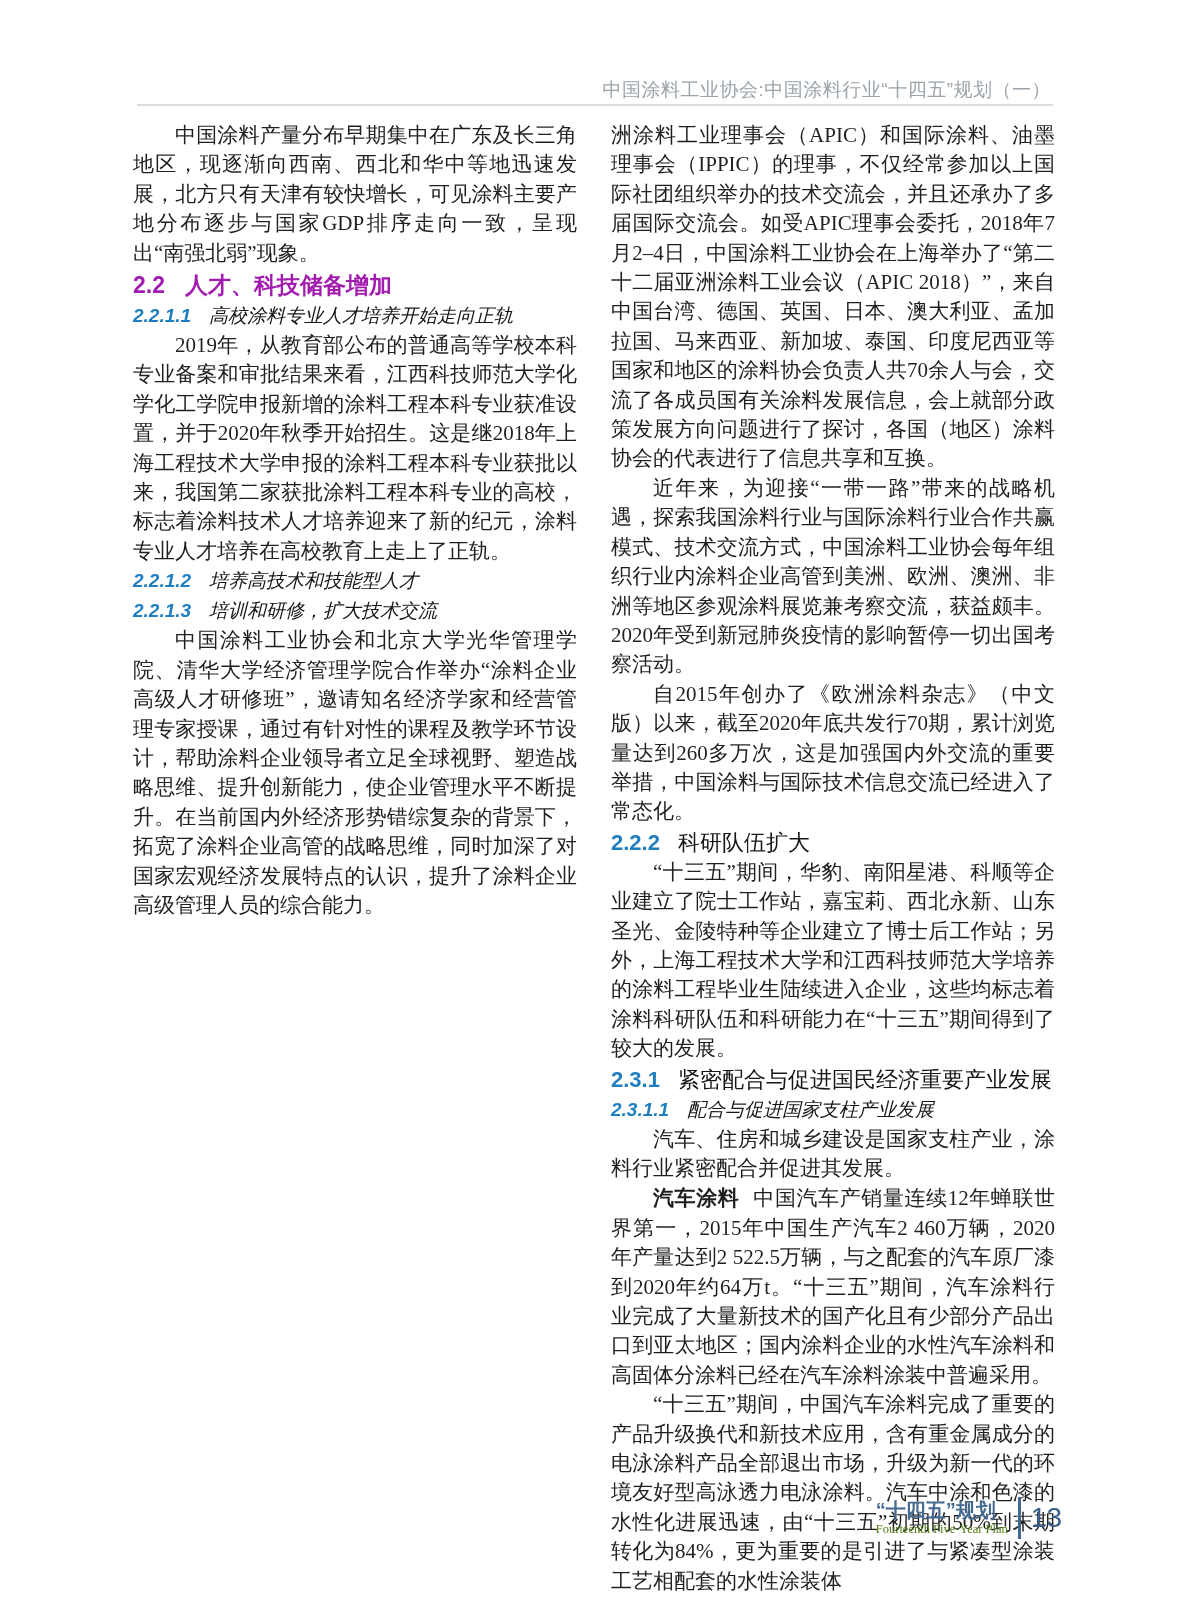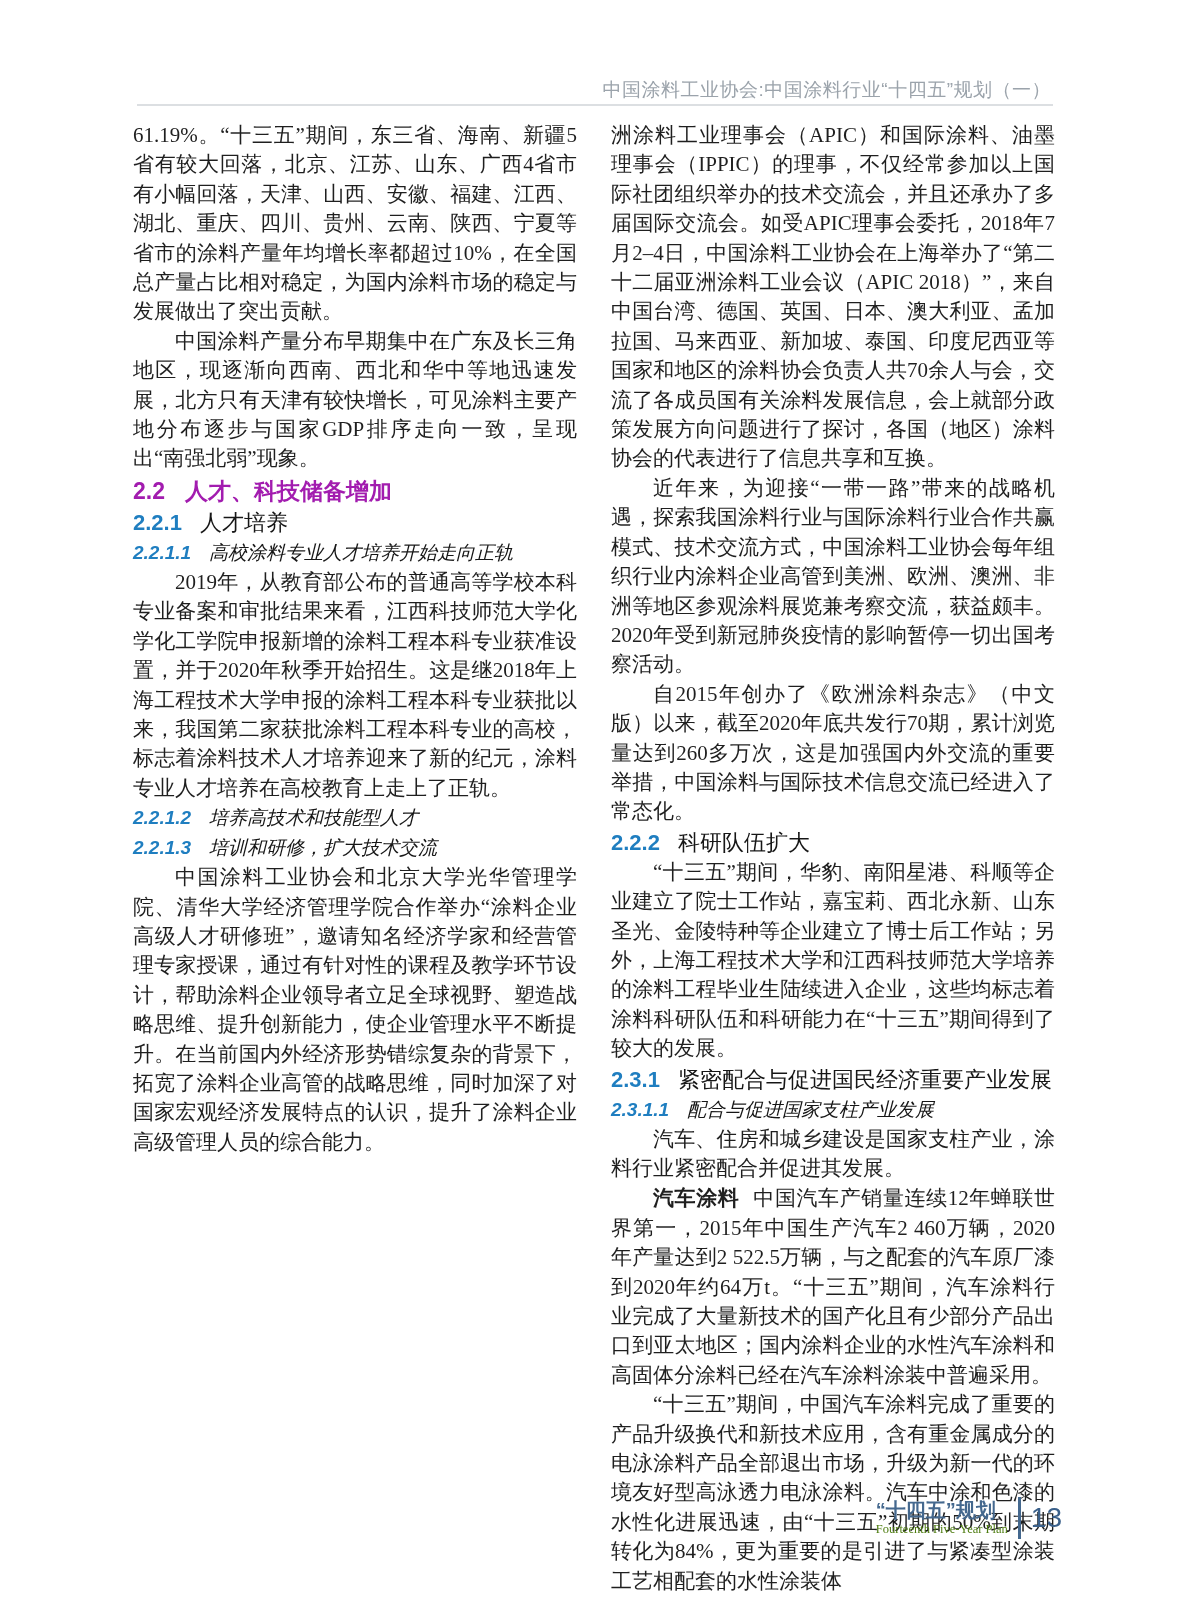--- a/index.html
+++ b/index.html
@@ -76,24 +76,22 @@
 <body>
 
 <div class="page">
 
   <div class="running-head">中国涂料工业协会:中国涂料行业“十四五”规划（一）</div>
   <div class="header-rule"></div>
 
   <div class="columns">
 
     <div class="col">
-      <p class="body-text">61.19%。“十三五”期间，东三省、海南、新疆5省有较大回落，北京、江苏、山东、广西4省市有小幅回落，天津、山西、安徽、福建、江西、湖北、重庆、四川、贵州、云南、陕西、宁夏等省市的涂料产量年均增长率都超过10%，在全国总产量占比相对稳定，为国内涂料市场的稳定与发展做出了突出贡献。</p>
       <p class="body-text indent">中国涂料产量分布早期集中在广东及长三角地区，现逐渐向西南、西北和华中等地迅速发展，北方只有天津有较快增长，可见涂料主要产地分布逐步与国家GDP排序走向一致，呈现出“南强北弱”现象。</p>
       <h2 class="h2"><span class="num">2.2</span><span class="t">人才、科技储备增加</span></h2>
-      <h3 class="h3"><span class="num">2.2.1</span><span class="t">人才培养</span></h3>
       <h4 class="h4"><span class="num">2.2.1.1</span><span class="t">高校涂料专业人才培养开始走向正轨</span></h4>
       <p class="body-text indent">2019年，从教育部公布的普通高等学校本科专业备案和审批结果来看，江西科技师范大学化学化工学院申报新增的涂料工程本科专业获准设置，并于2020年秋季开始招生。这是继2018年上海工程技术大学申报的涂料工程本科专业获批以来，我国第二家获批涂料工程本科专业的高校，标志着涂料技术人才培养迎来了新的纪元，涂料专业人才培养在高校教育上走上了正轨。</p>
       <h4 class="h4"><span class="num">2.2.1.2</span><span class="t">培养高技术和技能型人才</span></h4>
       <h4 class="h4"><span class="num">2.2.1.3</span><span class="t">培训和研修，扩大技术交流</span></h4>
       <p class="body-text indent">中国涂料工业协会和北京大学光华管理学院、清华大学经济管理学院合作举办“涂料企业高级人才研修班”，邀请知名经济学家和经营管理专家授课，通过有针对性的课程及教学环节设计，帮助涂料企业领导者立足全球视野、塑造战略思维、提升创新能力，使企业管理水平不断提升。在当前国内外经济形势错综复杂的背景下，拓宽了涂料企业高管的战略思维，同时加深了对国家宏观经济发展特点的认识，提升了涂料企业高级管理人员的综合能力。</p>
       <p class="body-text indent"></p>
     </div>
 
     <div class="col">
       <p class="body-text">洲涂料工业理事会（APIC）和国际涂料、油墨理事会（IPPIC）的理事，不仅经常参加以上国际社团组织举办的技术交流会，并且还承办了多届国际交流会。如受APIC理事会委托，2018年7月2–4日，中国涂料工业协会在上海举办了“第二十二届亚洲涂料工业会议（APIC 2018）”，来自中国台湾、德国、英国、日本、澳大利亚、孟加拉国、马来西亚、新加坡、泰国、印度尼西亚等国家和地区的涂料协会负责人共70余人与会，交流了各成员国有关涂料发展信息，会上就部分政策发展方向问题进行了探讨，各国（地区）涂料协会的代表进行了信息共享和互换。</p>

